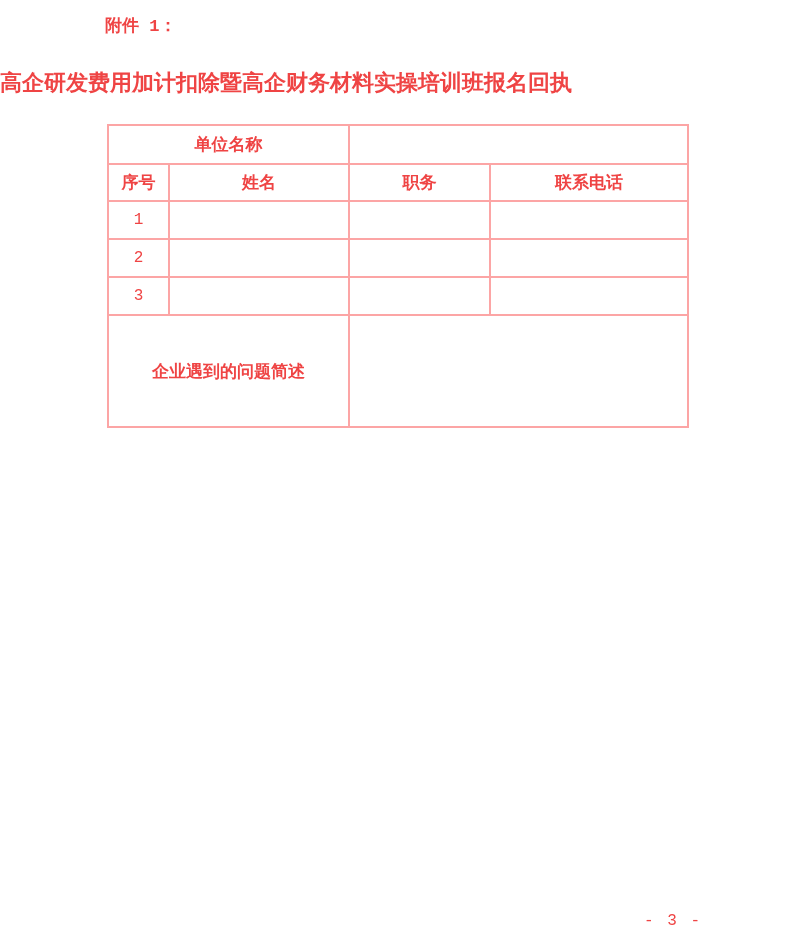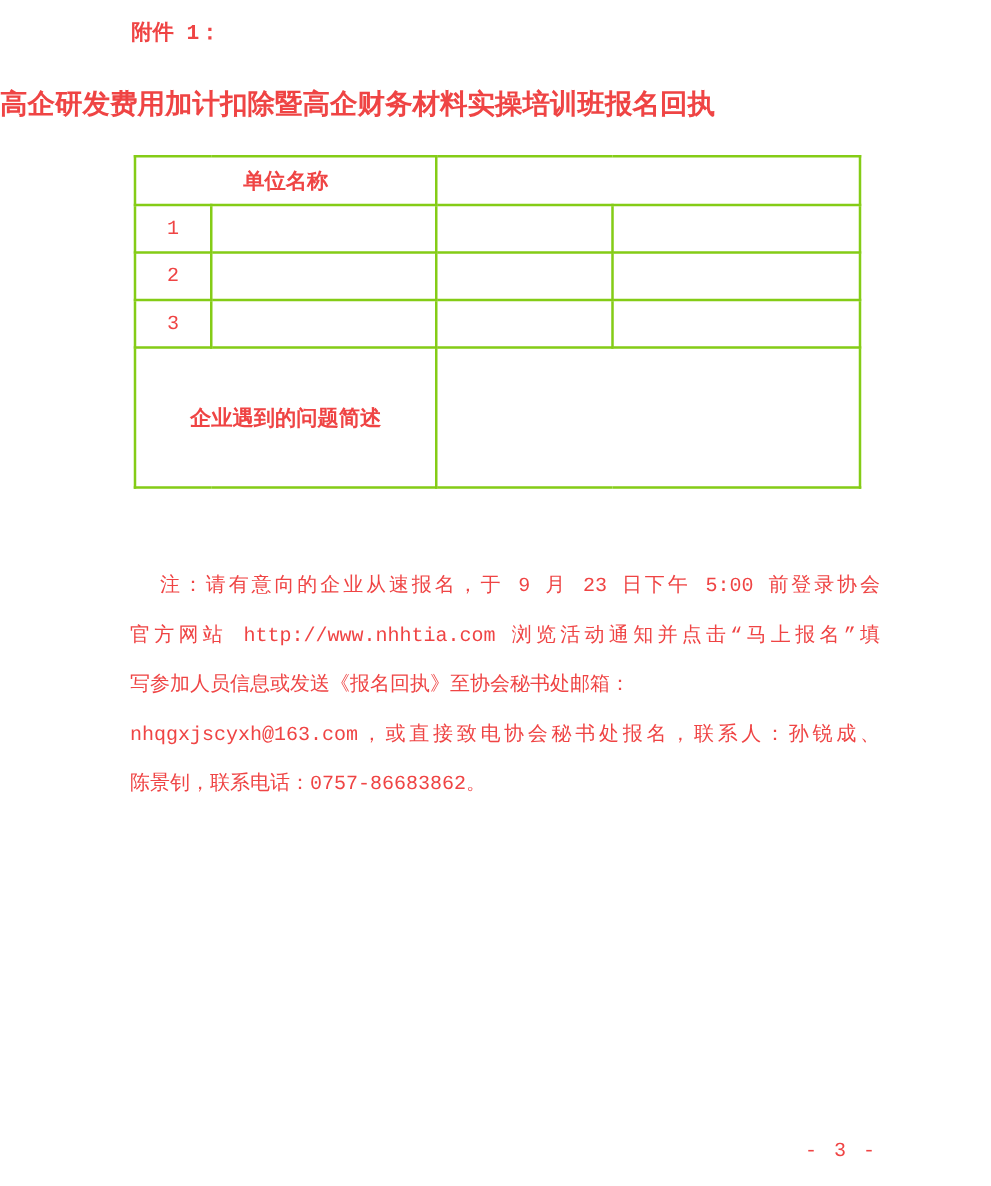--- a/index.html
+++ b/index.html
@@ -38,21 +38,21 @@
   }
   table.reg-table {
     position: absolute;
     left: 107px;
     top: 124px;
     width: 580px;
     border-collapse: collapse;
     table-layout: fixed;
   }
   table.reg-table td {
-    border: 2px solid #84cc16;
+    border: 2px solid #fca5a5;
     padding: 0;
     text-align: center;
     vertical-align: middle;
     font-size: 16px;
     overflow: hidden;
   }
   table.reg-table td.cell-label {
     font-weight: bold;
     font-size: 17px;
   }
@@ -96,20 +96,26 @@
       <col style="width:61px">
       <col style="width:180px">
       <col style="width:141px">
       <col style="width:198px">
     </colgroup>
     <tbody>
       <tr class="row-unit">
         <td colspan="2" class="cell-label">单位名称</td>
         <td colspan="2"></td>
       </tr>
+      <tr class="row-head">
+        <td class="cell-label">序号</td>
+        <td class="cell-label">姓名</td>
+        <td class="cell-label">职务</td>
+        <td class="cell-label">联系电话</td>
+      </tr>
       <tr class="row-person">
         <td>1</td>
         <td></td>
         <td></td>
         <td></td>
       </tr>
       <tr class="row-person">
         <td>2</td>
         <td></td>
         <td></td>
@@ -121,23 +127,16 @@
         <td></td>
         <td></td>
       </tr>
       <tr class="row-problem">
         <td colspan="2" class="cell-label">企业遇到的问题简述</td>
         <td colspan="2"></td>
       </tr>
     </tbody>
   </table>
 
-  <div class="note">
-    <div class="note-line indent just">注：请有意向的企业从速报名，于 9 月 23 日下午 5:00 前登录协会</div>
-    <div class="note-line just">官方网站 http://www.nhhtia.com 浏览活动通知并点击“马上报名”填</div>
-    <div class="note-line">写参加人员信息或发送《报名回执》至协会秘书处邮箱：</div>
-    <div class="note-line just">nhqgxjscyxh@163.com，或直接致电协会秘书处报名，联系人：孙锐成、</div>
-    <div class="note-line">陈景钊，联系电话：0757-86683862。</div>
-  </div>
 
   <div class="page-number">- 3 -</div>
 
 </div>
 
 </body></html>

